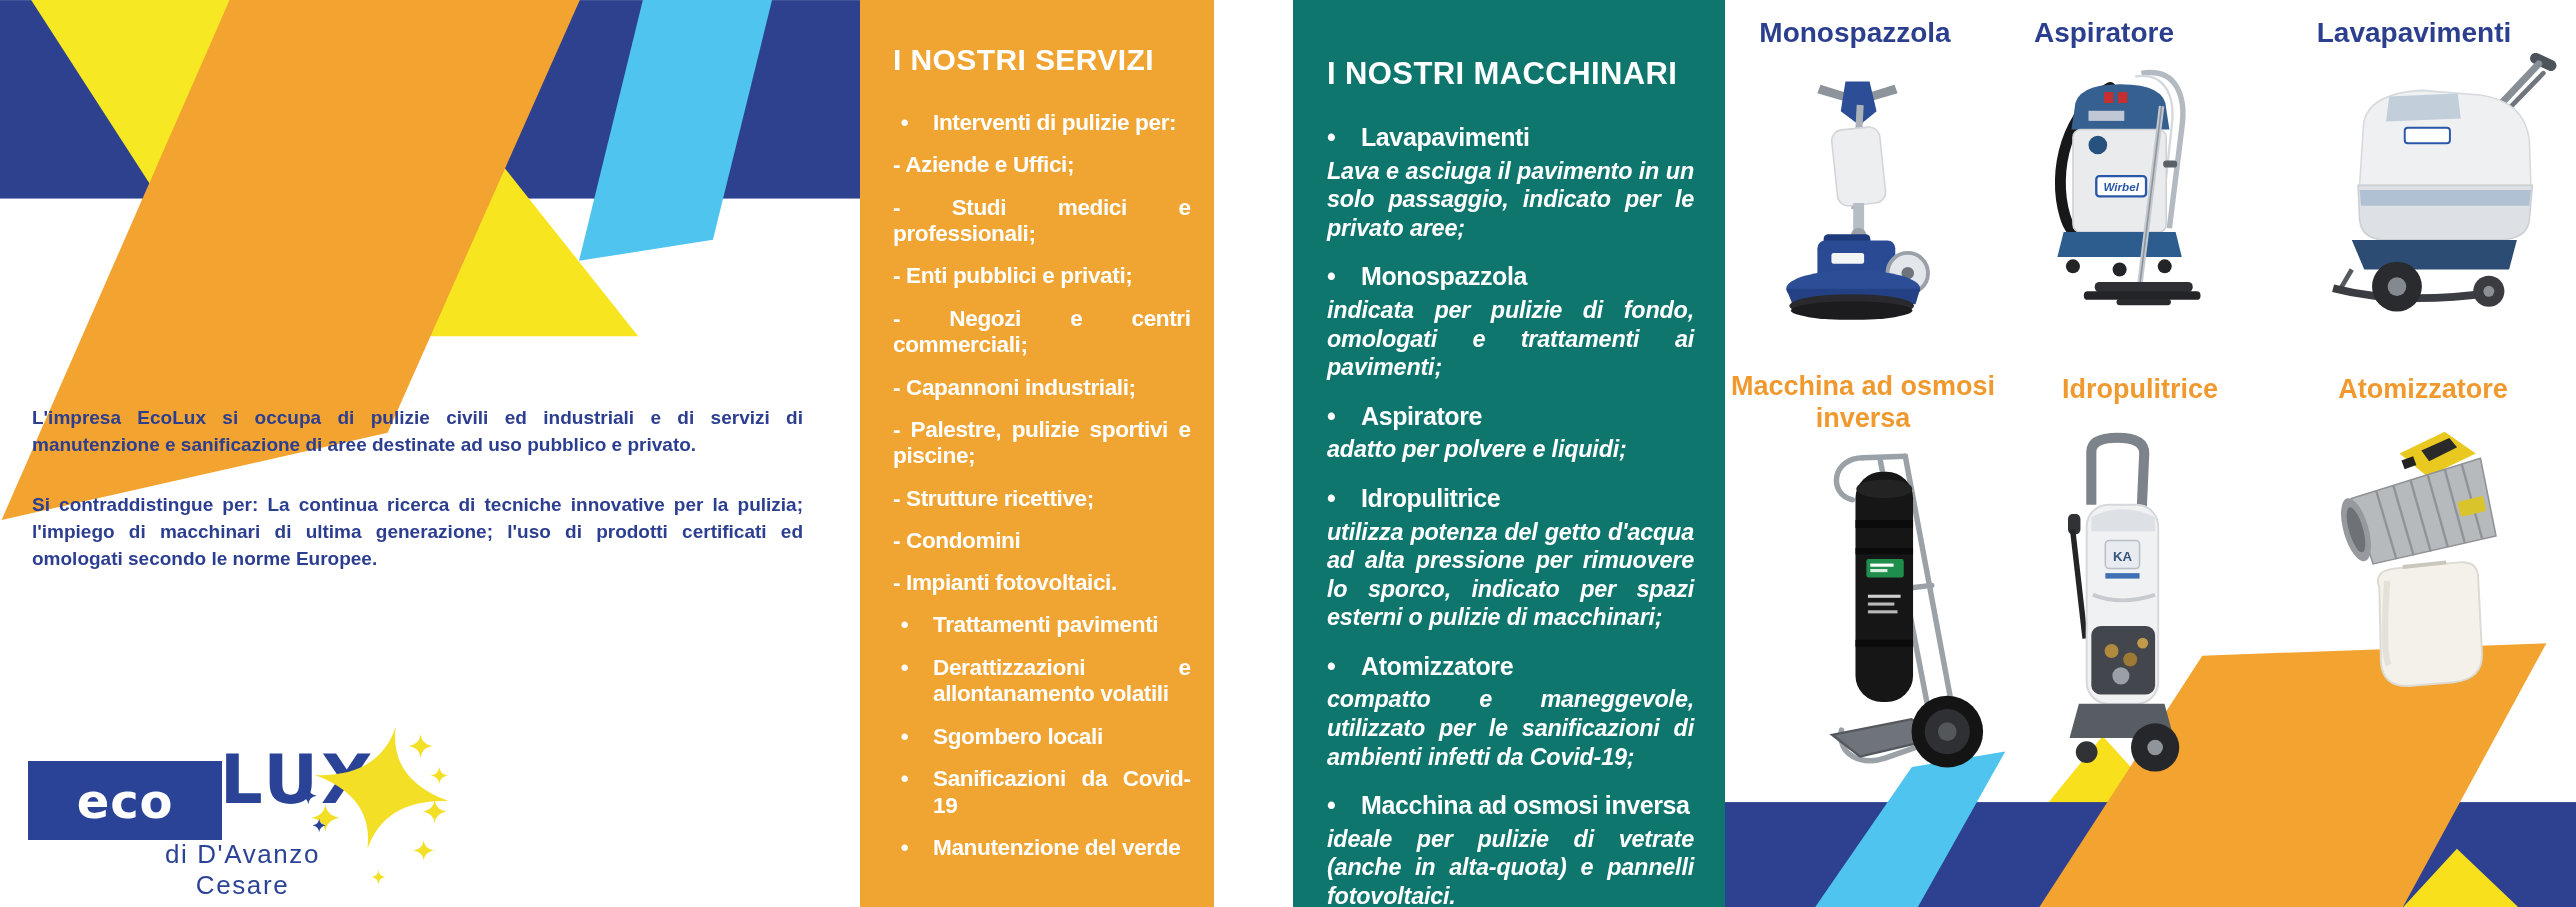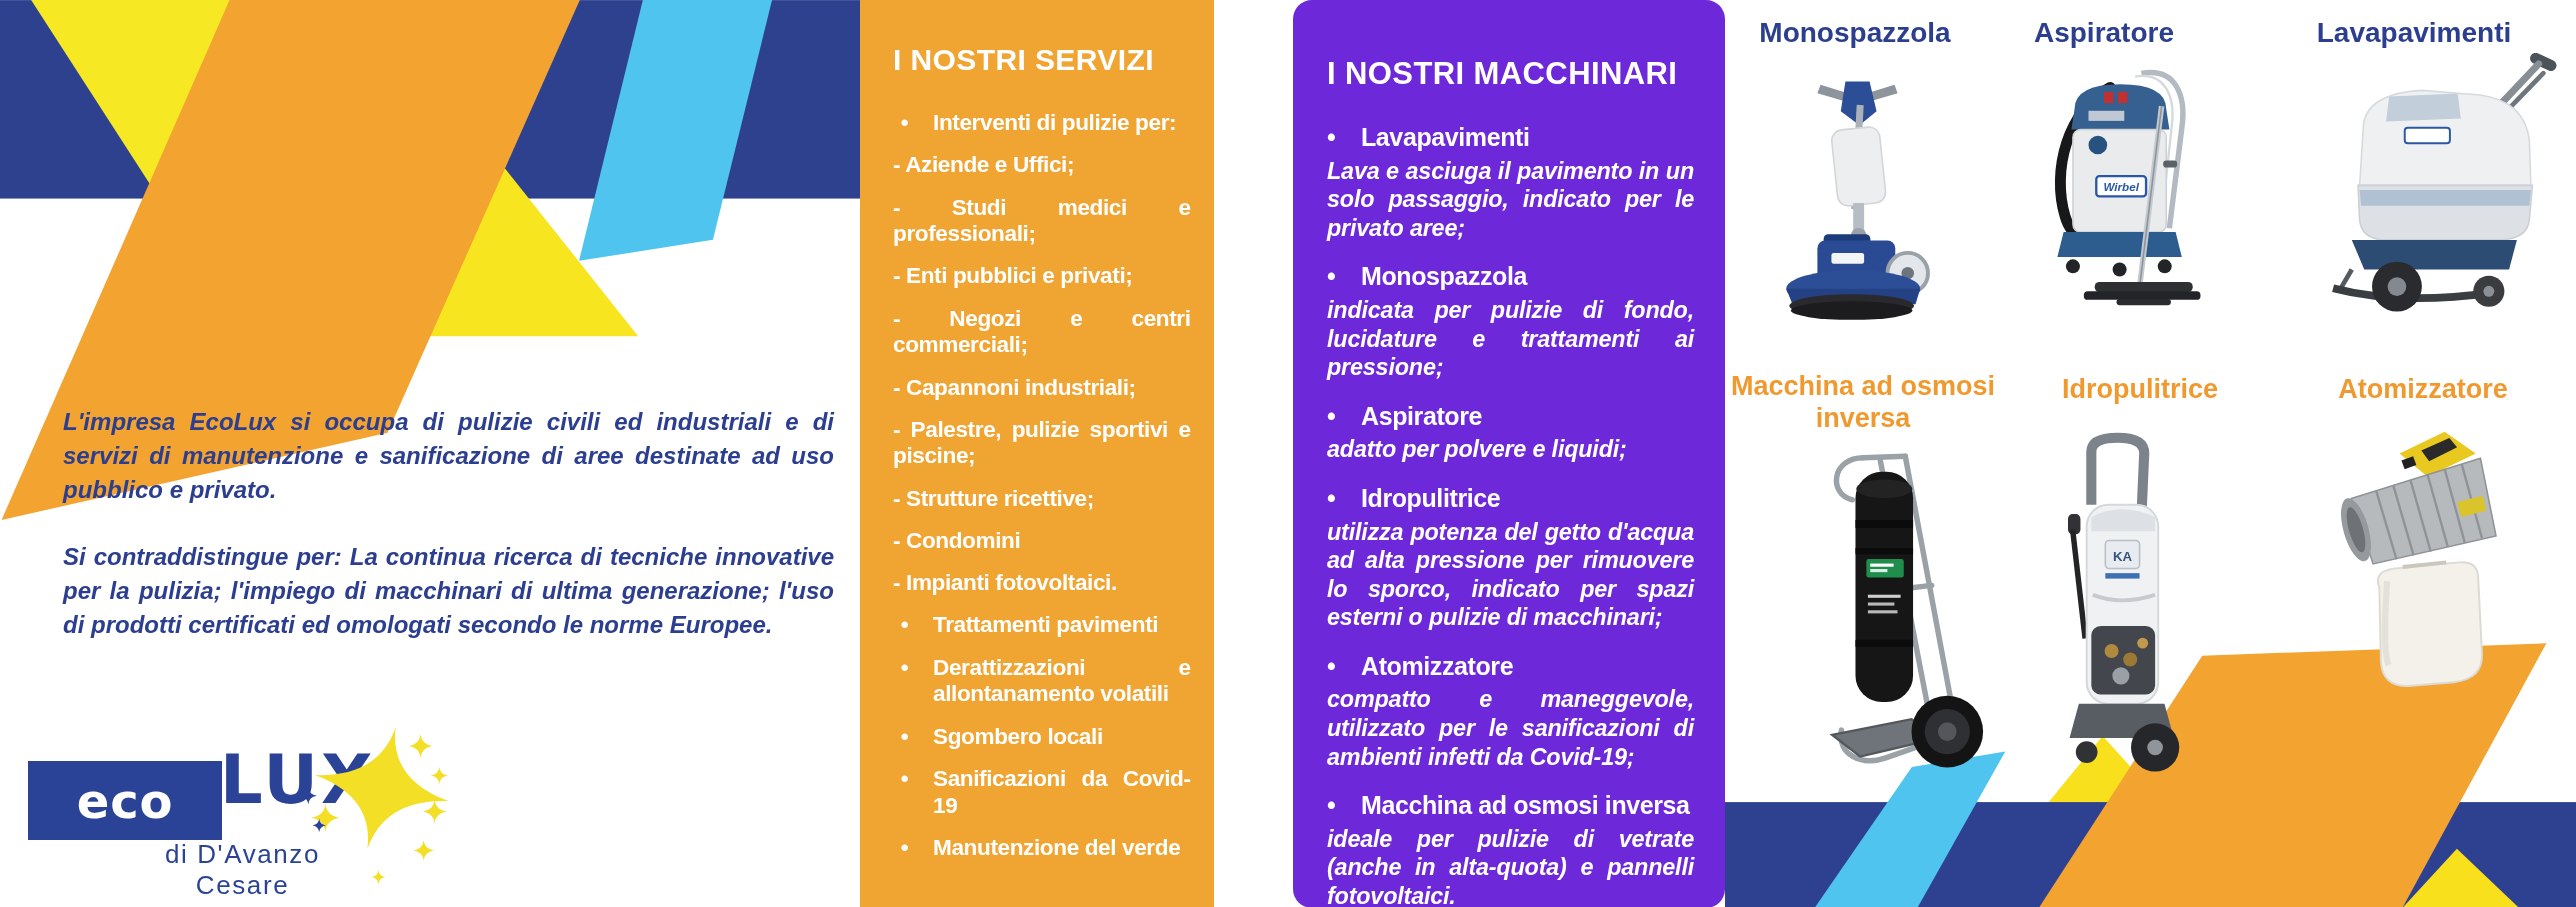--- a/index.html
+++ b/index.html
@@ -5,23 +5,23 @@
   * { margin:0; padding:0; box-sizing:border-box; }
   html,body { background:#ffffff; }
   .page {
     position:relative; width:2576px; height:908px; overflow:hidden;
     background:#ffffff; font-family:"Liberation Sans", sans-serif;
   }
   .abs { position:absolute; }
 
   
   .intro {
-    left:63px; top:405px; width:771px;
-    color:#2c3e8f; font-size:24px; font-weight:bold;
-    text-align:justify; line-height:1.42;font-style:italic;
+    left:32px; top:405px; width:771px;
+    color:#2c3e8f; font-size:19px; font-weight:bold;
+    text-align:justify; line-height:1.42;
   }
   .intro p + p { margin-top:33px; }
 
   .logo-wrap { left:28px; top:724px; width:452px; height:184px; }
   .logo-rect {
     position:absolute; left:0; top:37px; width:194px; height:79px;
     background:#2b4396; display:flex; align-items:center; justify-content:center;
   }
   .logo-eco {
     color:#ffffff; font-size:48px; font-weight:bold; letter-spacing:0.8px;
@@ -46,22 +46,22 @@
   .svc-list { margin-top:33px; }
   .svc-row { display:flex; margin-bottom:15.6px; font-size:22.6px; font-weight:bold;
              letter-spacing:-0.4px; line-height:1.18; }
   .svc-bullet { width:40px; flex:0 0 40px; padding-left:7.8px; }
   .svc-text { flex:1; text-align:justify; }
   .svc-dash { margin-bottom:15.6px; font-size:22.6px; font-weight:bold;
               letter-spacing:-0.4px; line-height:1.18; text-align:justify; }
 
   
   .machines {
-    left:1293px; top:0; width:432px; height:908px; background:#6d28d9;
-    padding:56px 31px 0 34px; color:#ffffff;border-radius:19px;
+    left:1293px; top:0; width:432px; height:908px; background:#0f766e;
+    padding:56px 31px 0 34px; color:#ffffff;
   }
   .mac-title { font-size:31px; font-weight:bold; letter-spacing:0.4px; }
   .mac-list { margin-top:31px; }
   .mac-item { margin-bottom:20px; }
   .mac-name-row { display:flex; font-size:25px; font-weight:bold; white-space:nowrap;
                   letter-spacing:-0.4px; margin-bottom:4.7px; }
   .mac-bullet { width:34px; flex:0 0 34px; }
   .mac-desc { font-size:23.4px; font-style:italic; font-weight:bold;
               line-height:1.22; text-align:justify; letter-spacing:-0.2px; }
 
@@ -165,21 +165,21 @@
           <span class="mac-bullet">•</span>
           <span>Lavapavimenti</span>
         </div>
         <div class="mac-desc">Lava e asciuga il pavimento in un solo passaggio,  indicato per le privato aree;</div>
       </div>
       <div class="mac-item">
         <div class="mac-name-row">
           <span class="mac-bullet">•</span>
           <span>Monospazzola</span>
         </div>
-        <div class="mac-desc">indicata per pulizie di fondo, lucidature e trattamenti ai pressione;</div>
+        <div class="mac-desc">indicata per pulizie di fondo, omologati e trattamenti ai pavimenti;</div>
       </div>
       <div class="mac-item">
         <div class="mac-name-row">
           <span class="mac-bullet">•</span>
           <span>Aspiratore</span>
         </div>
         <div class="mac-desc">adatto per polvere e liquidi;</div>
       </div>
       <div class="mac-item">
         <div class="mac-name-row">

